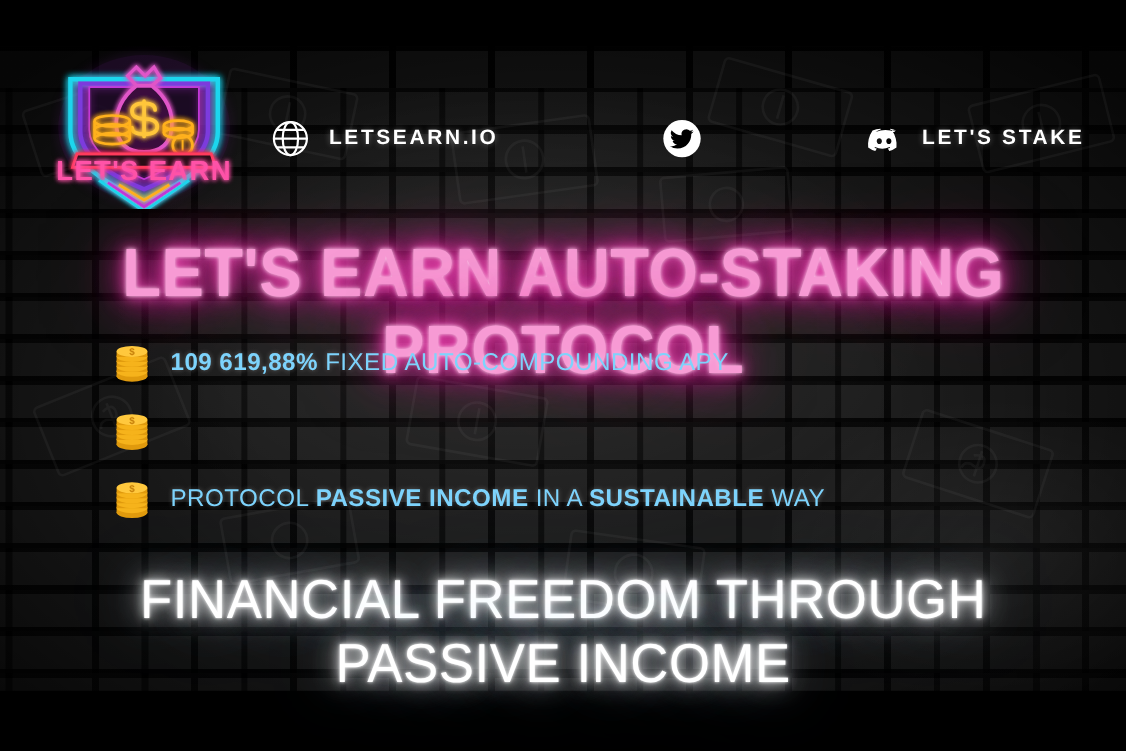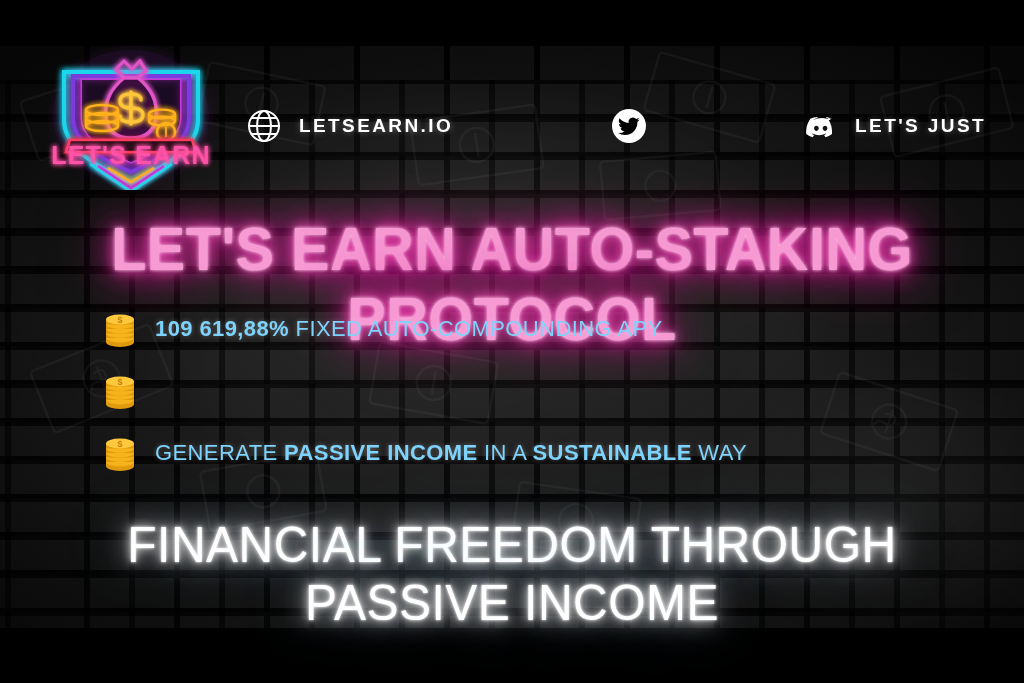--- a/index.html
+++ b/index.html
@@ -351,21 +351,21 @@
         <path fill="#000000" d="M30.6 13.6c-.8.35-1.65.59-2.54.7a4.44 4.44 0 0 0 1.95-2.45c-.86.51-1.8.88-2.81 1.08a4.42 4.42 0 0 0-7.53 4.03 12.55 12.55 0 0 1-9.11-4.62 4.42 4.42 0 0 0 1.37 5.9c-.72-.02-1.4-.22-2-.55v.06c0 2.14 1.53 3.93 3.55 4.34-.37.1-.77.15-1.17.15-.29 0-.57-.03-.84-.08a4.43 4.43 0 0 0 4.13 3.07 8.87 8.87 0 0 1-5.49 1.89c-.36 0-.71-.02-1.06-.06a12.5 12.5 0 0 0 6.78 1.99c8.14 0 12.59-6.74 12.59-12.59l-.01-.57a8.94 8.94 0 0 0 2.2-2.29z"></path>
       </svg>
     </div>
 
     <div class="social-sep"></div>
 
     <div class="social">
       <svg class="ico" width="34" height="34" viewBox="0 0 36 36" xmlns="http://www.w3.org/2000/svg">
         <path fill="#ffffff" d="M29.4 10.2a22.3 22.3 0 0 0-5.6-1.74l-.35.7a16.9 16.9 0 0 1 5.05 2.56 23.6 23.6 0 0 0-18.97 0 16.9 16.9 0 0 1 5.04-2.56l-.35-.7A22.3 22.3 0 0 0 6.6 10.2C2.88 15.78 1.87 21.2 2.38 26.54a22.5 22.5 0 0 0 6.85 3.45l1.5-2.4a14.7 14.7 0 0 1-2.33-1.12c.2-.14.39-.29.57-.43a16 16 0 0 0 14.06 0c.19.15.38.3.58.43a14.7 14.7 0 0 1-2.34 1.13l1.5 2.39a22.4 22.4 0 0 0 6.85-3.45c.6-6.18-1-11.55-4.22-16.34zM13.1 23.26c-1.36 0-2.48-1.25-2.48-2.78s1.1-2.79 2.48-2.79c1.39 0 2.51 1.26 2.49 2.79 0 1.53-1.1 2.78-2.49 2.78zm9.18 0c-1.36 0-2.48-1.25-2.48-2.78s1.1-2.79 2.48-2.79c1.39 0 2.51 1.26 2.49 2.79 0 1.53-1.1 2.78-2.49 2.78z"></path>
       </svg>
-      <span class="social-label">LET'S JUST</span>
+      <span class="social-label">LET'S STAKE</span>
     </div>
   </div>
 
   <div class="headline">LET'S EARN AUTO-STAKING PROTOCOL</div>
 
   <div class="features">
 
     <div class="feature">
       <svg class="coin-icon" width="34" height="44" viewBox="0 0 34 44" xmlns="http://www.w3.org/2000/svg">
         <g>
@@ -418,20 +418,20 @@
           <rect x="3" y="21.5" width="28" height="5" fill="#e09a0d"></rect>
           <ellipse cx="17" cy="21.5" rx="14" ry="5" fill="#f6b31b"></ellipse>
           <rect x="3" y="17" width="28" height="5" fill="#e09a0d"></rect>
           <ellipse cx="17" cy="17" rx="14" ry="5" fill="#f6b31b"></ellipse>
           <rect x="3" y="12.5" width="28" height="5" fill="#e09a0d"></rect>
           <ellipse cx="17" cy="12.5" rx="14" ry="5" fill="#ffc83d"></ellipse>
           <text x="17" y="16" text-anchor="middle" font-family="Liberation Sans, sans-serif" font-size="9" font-weight="bold" fill="#c8810a">$</text>
         </g>
       </svg>
       <div class="feature-text">
-        <span class="r">GENERATE </span><span class="b">PASSIVE INCOME</span><span class="r"> IN A </span><span class="b">SUSTAINABLE</span><span class="r"> WAY</span>
+        <span class="r">PROTOCOL </span><span class="b">PASSIVE INCOME</span><span class="r"> IN A </span><span class="b">SUSTAINABLE</span><span class="r"> WAY</span>
       </div>
     </div>
   </div>
 
   <div class="tagline">FINANCIAL FREEDOM THROUGH PASSIVE INCOME</div>
 
 </div>
 
 </body></html>

